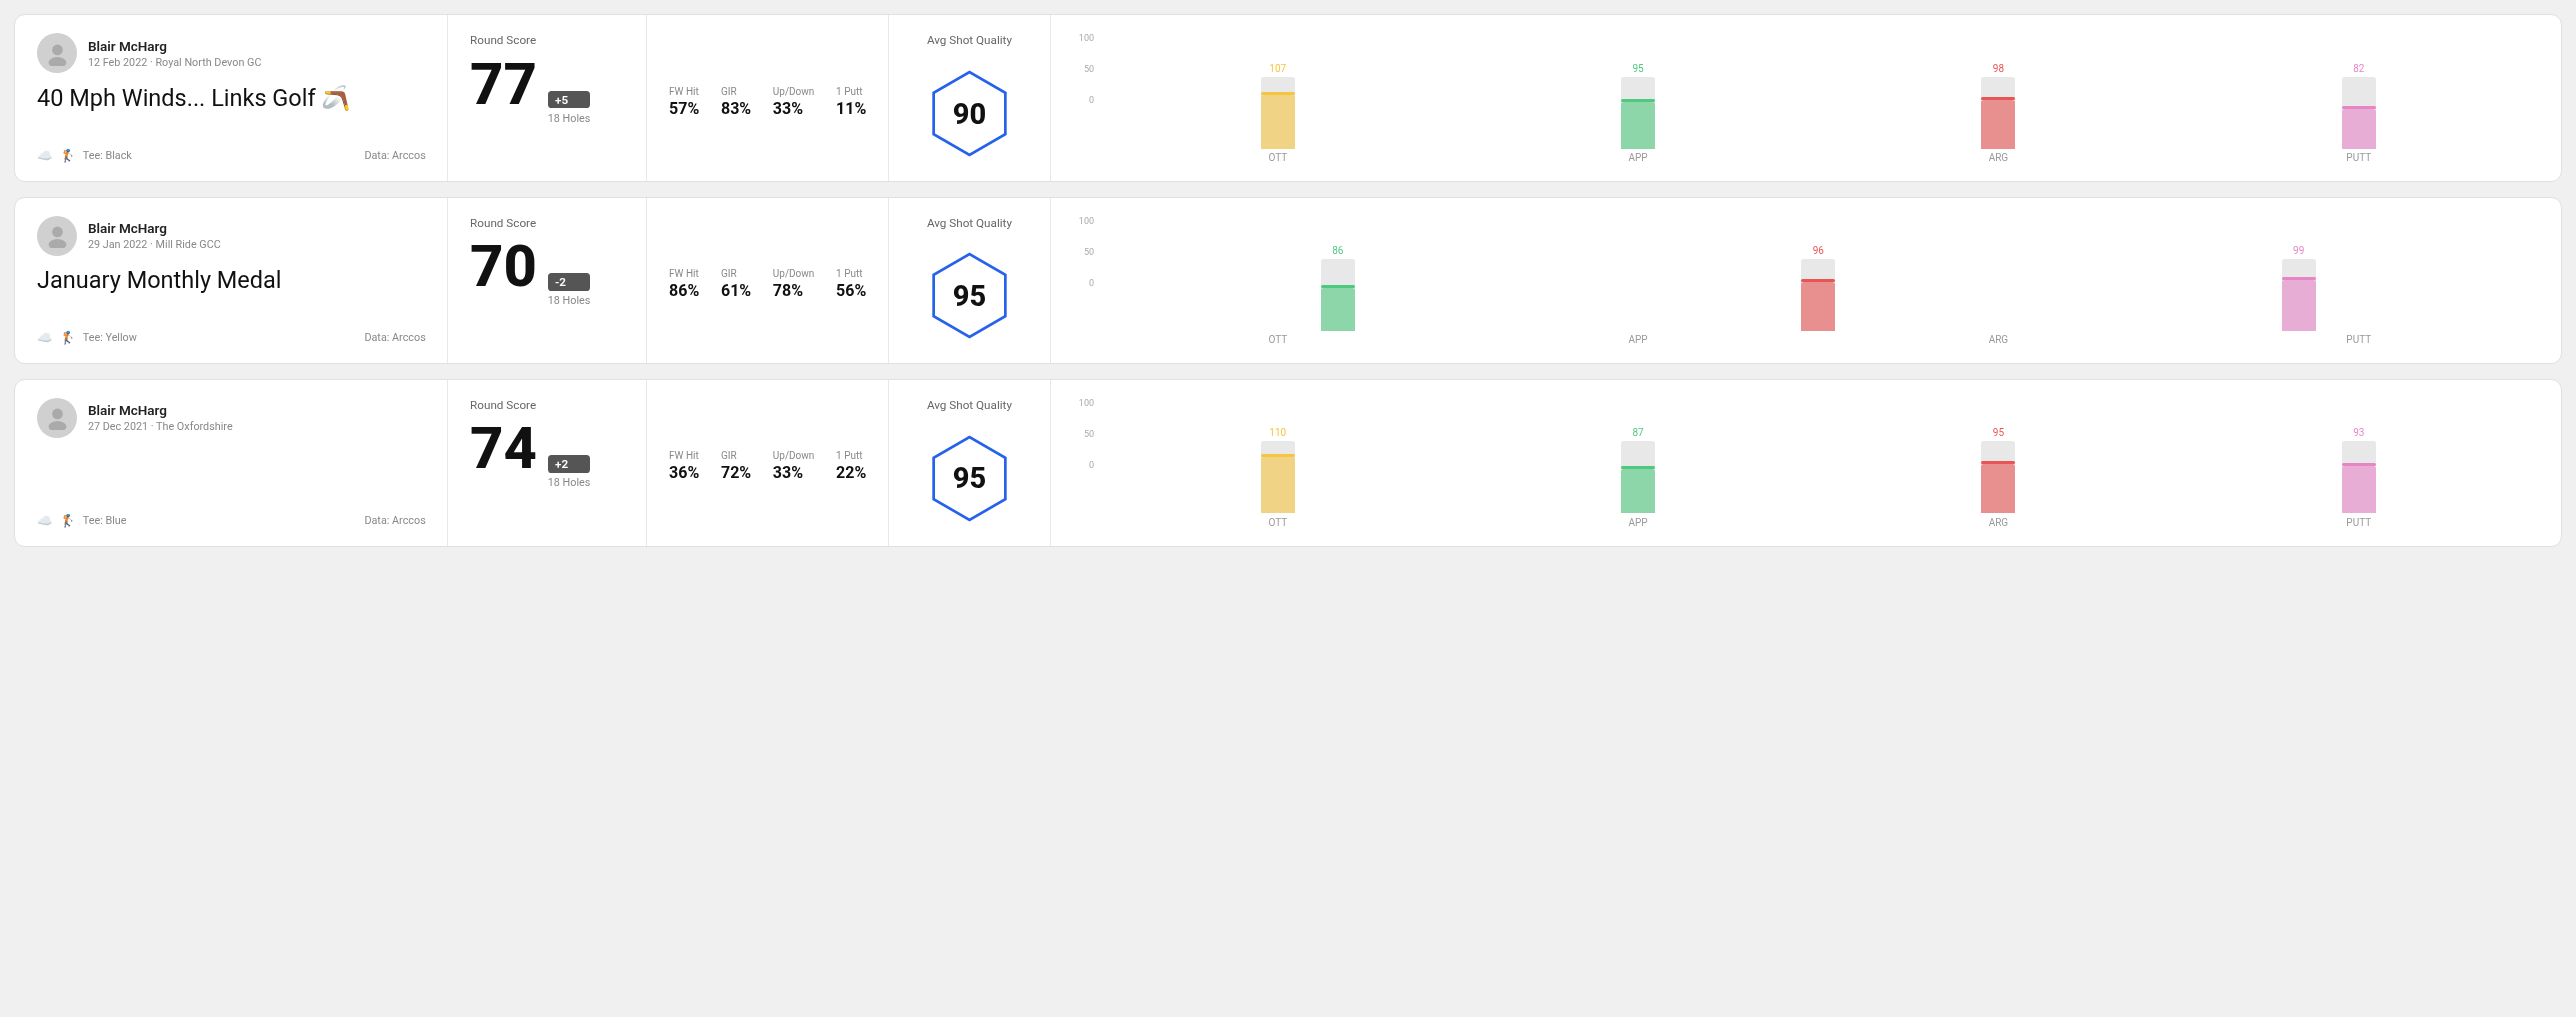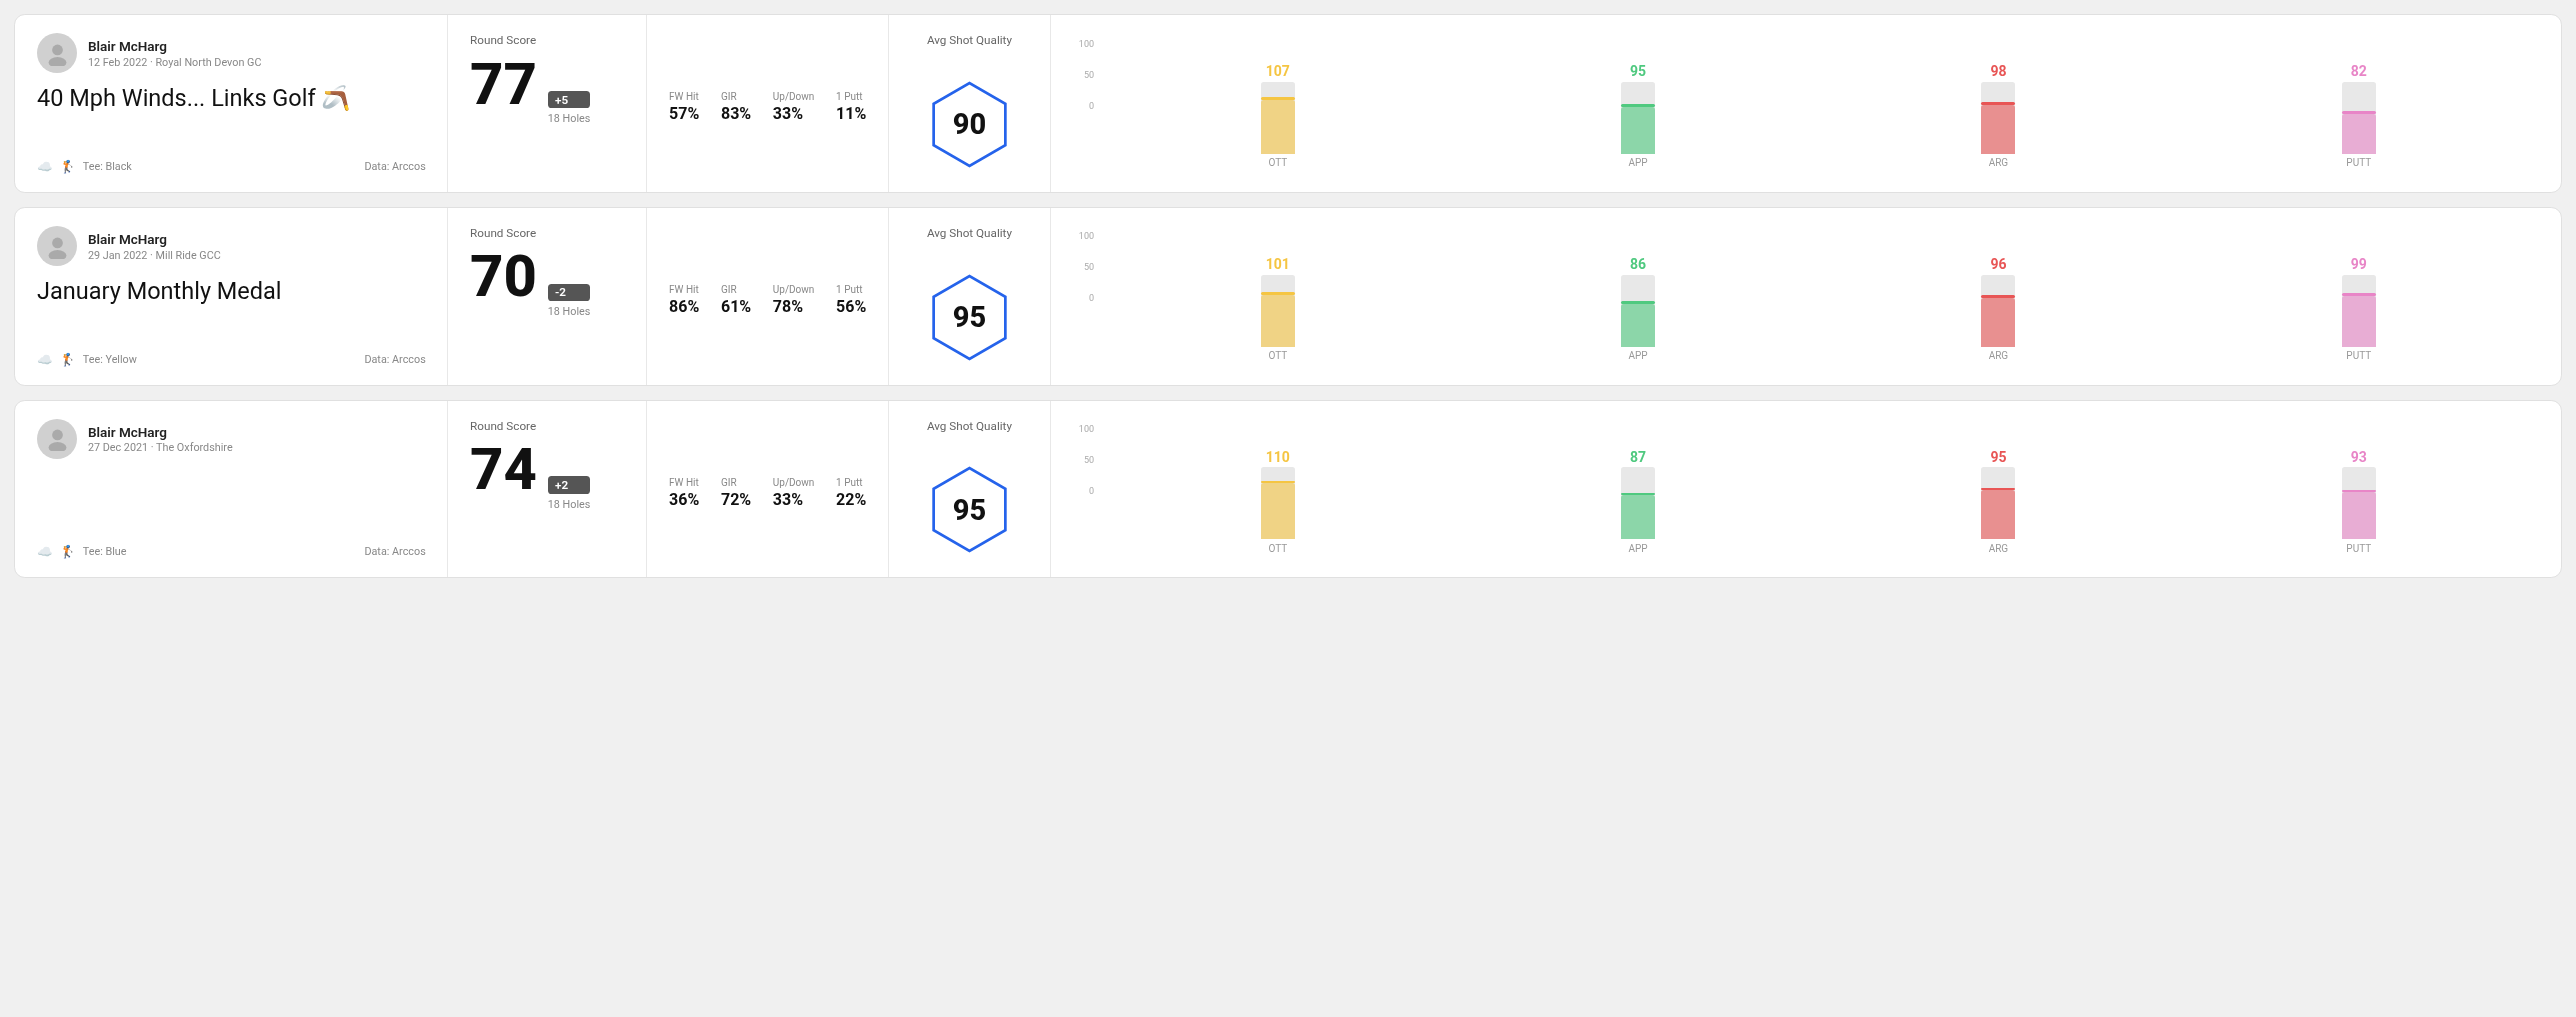--- a/index.html
+++ b/index.html
@@ -141,22 +141,21 @@
       font-weight: 700;
       color: #111;
     }
     .card-quality {
       flex: 0 0 162px;
       padding: 18px 21.7px;
       border-right: 0.9px solid #e8e8e8;
       display: flex;
       flex-direction: column;
       align-items: center;
-      justify-content: flex-start;
-      gap: 13px;
+      justify-content: space-between;
     }
     .hexagon-container {
       position: relative;
       width: 99px;
       height: 99px;
       margin-top: 7.2px;
     }
     .hexagon-svg {
       width: 99px;
       height: 99px;
@@ -185,22 +184,22 @@
       position: relative;
       margin-top: 7.2px;
     }
     .chart-group {
       display: flex;
       flex-direction: column;
       align-items: center;
       flex: 1;
     }
     .bar-value-label {
-      font-size: 14px;
-      font-weight: 700;
+      font-size: 10px;
+      font-weight: 400;
       margin-bottom: 2.7px;
     }
     .bar-wrapper {
       width: 100%;
       display: flex;
       align-items: flex-end;
       justify-content: center;
       height: 72px;
     }
     .bar-bg {
@@ -464,29 +463,20 @@
     <div class="card-chart">
       <div class="chart-outer">
     <div class="y-axis">
       <span>100</span>
       <span>50</span>
       <span>0</span>
     </div>
     <div class="bars-area">
       <div class="chart-bars">
       <div class="chart-group">
-        <div class="bar-value-label" style="color:#f5c542">101</div>
-        <div class="bar-wrapper">
-          <div class="bar-bg">
-            <div class="bar-fill" style="height:52px; background:#f5c542;"></div>
-            <div class="bar-line" style="bottom:52px; background:#f5c542;"></div>
-          </div>
-        </div>
-      </div>
-      <div class="chart-group">
         <div class="bar-value-label" style="color:#4fc97f">86</div>
         <div class="bar-wrapper">
           <div class="bar-bg">
             <div class="bar-fill" style="height:43px; background:#4fc97f;"></div>
             <div class="bar-line" style="bottom:43px; background:#4fc97f;"></div>
           </div>
         </div>
       </div>
       <div class="chart-group">
         <div class="bar-value-label" style="color:#e85555">96</div>

